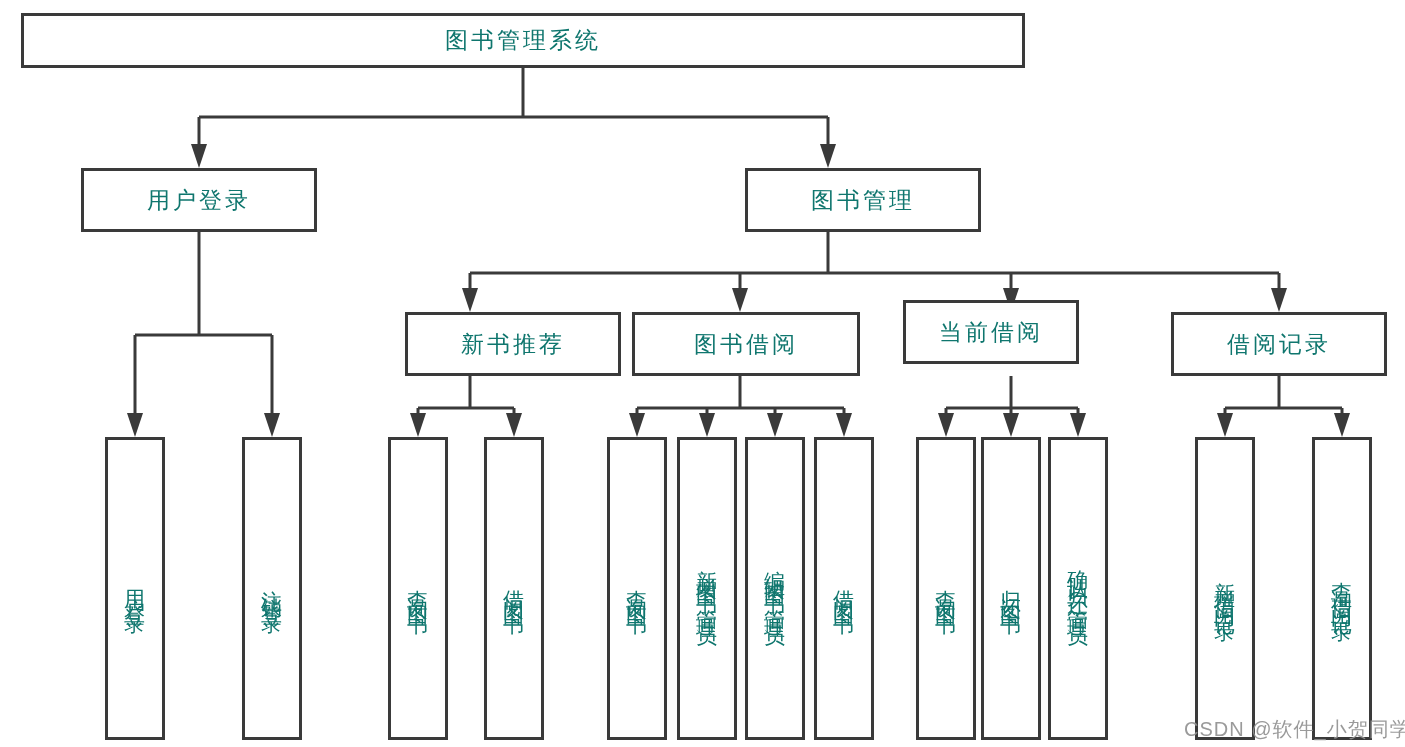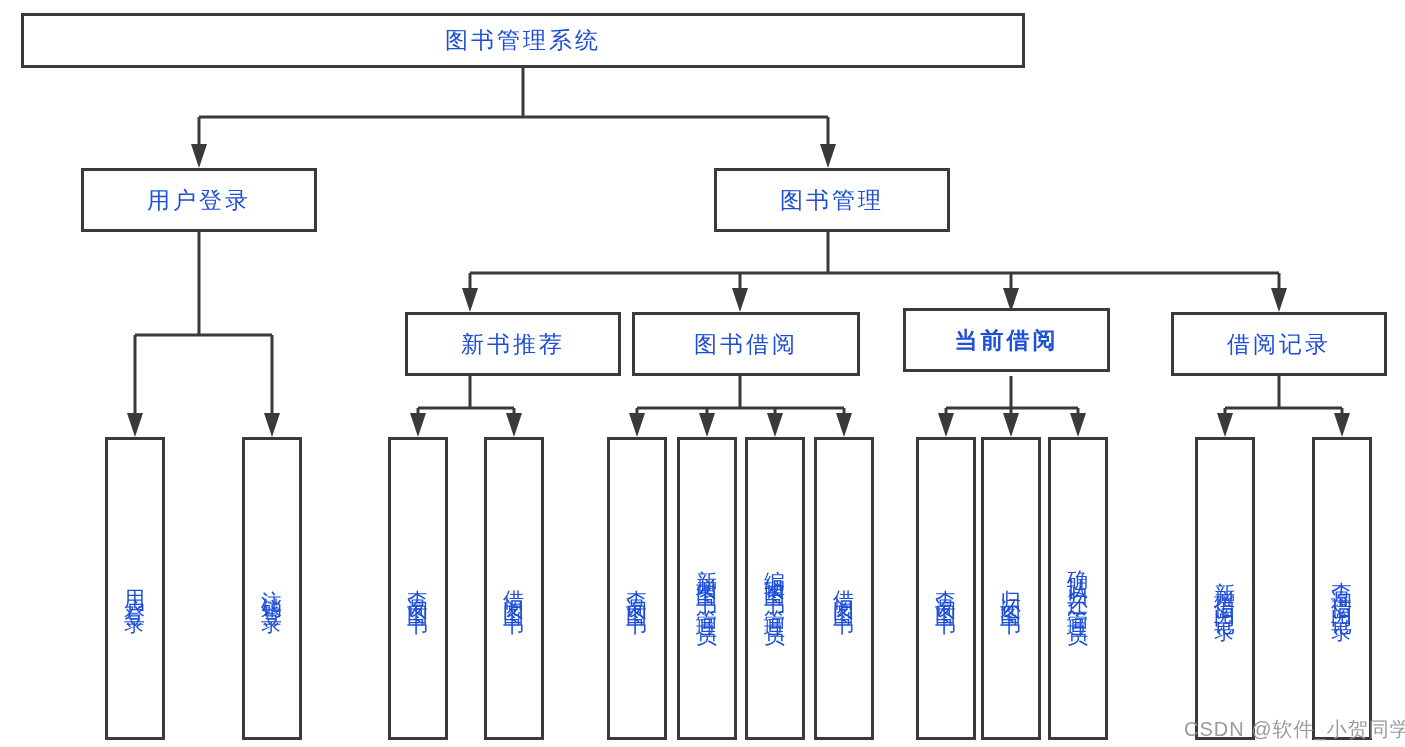--- a/index.html
+++ b/index.html
@@ -14,21 +14,21 @@
   .connectors {
     position: absolute;
     left: 0; top: 0;
     z-index: 0;
   }
   .box {
     position: absolute;
     box-sizing: border-box;
     background: #ffffff;
     border: 3px solid #3a3a3a;
-    color: #1d4ed8;
+    color: #0f766e;
     display: flex;
     align-items: center;
     justify-content: center;
     z-index: 1;
     font-size: 23px;
     letter-spacing: 3px;
     line-height: 1;
   }
   .hbox { height: 64px; }
   .root-box { height: 55px; }
@@ -92,25 +92,25 @@
     <polygon points="1070,413 1086,413 1078,437"></polygon>
 
     <path d="M1279 376 V408 M1225 408 H1342 M1225 408 V413 M1342 408 V413"></path>
     <polygon points="1217,413 1233,413 1225,437"></polygon>
     <polygon points="1334,413 1350,413 1342,437"></polygon>
   </svg>
 
   <div class="box root-box" style="left:21px; top:13px; width:1004px;">图书管理系统</div>
 
   <div class="box hbox" style="left:81px; top:168px; width:236px;">用户登录</div>
-  <div class="box hbox" style="left:714px; top:168px; width:236px;">图书管理</div>
+  <div class="box hbox" style="left:745px; top:168px; width:236px;">图书管理</div>
 
   <div class="box hbox" style="left:362px; top:312px; width:216px;margin-left:43px;">新书推荐</div>
   <div class="box hbox" style="left:632px; top:312px; width:228px;">图书借阅</div>
-  <div class="box hbox" style="left:903px; top:308px; width:207px;font-weight:bold;">当前借阅</div>
+  <div class="box hbox" style="left:903px; top:300px; width:176px;">当前借阅</div>
   <div class="box hbox" style="left:1171px; top:312px; width:216px;">借阅记录</div>
 
   <div class="box vbox" style="left:105px;">用户登录</div>
   <div class="box vbox" style="left:242px;">注销登录</div>
 
   <div class="box vbox" style="left:388px;">查询图书</div>
   <div class="box vbox" style="left:484px;">借阅图书</div>
 
   <div class="box vbox" style="left:607px;">查询图书</div>
   <div class="box vbox" style="left:677px;">新增图书（管理员）</div>

